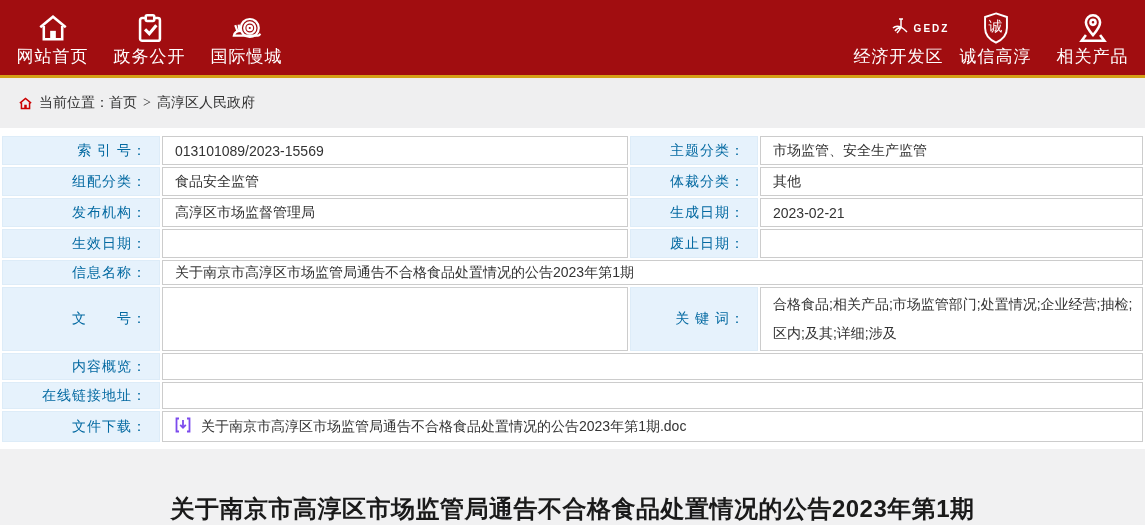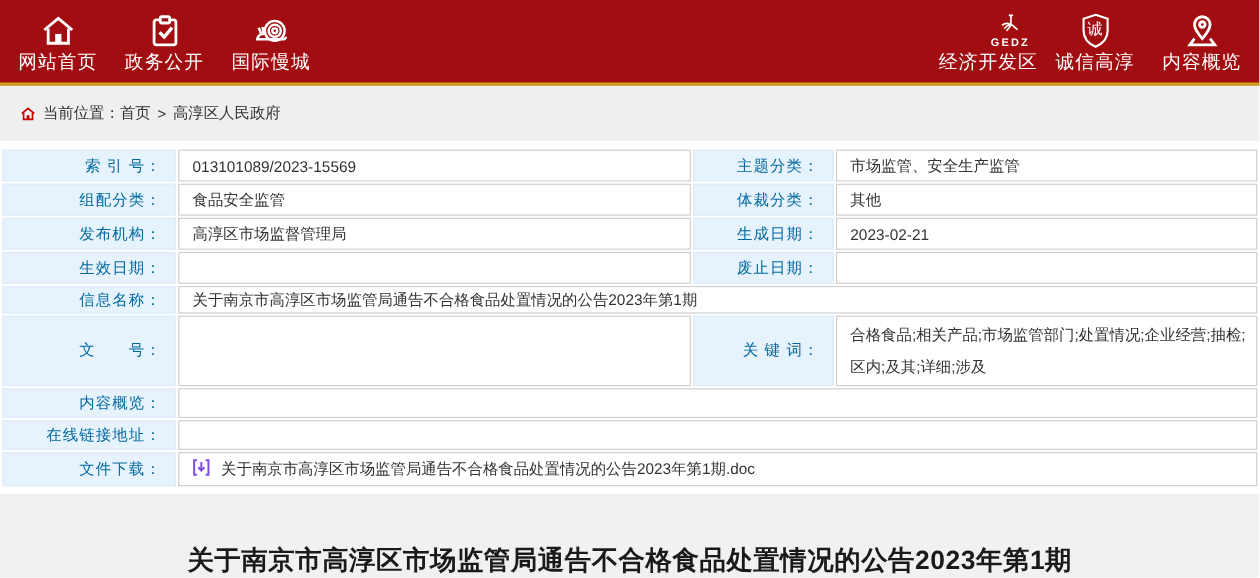--- a/index.html
+++ b/index.html
@@ -15,28 +15,28 @@
     padding:0 4px;
   }
   .nav-group{display:flex;}
   .nav-item{
     width:97px;display:flex;flex-direction:column;align-items:center;
     justify-content:flex-start;padding-top:9px;cursor:pointer;color:#fff;
   }
   .nav-item .ico{height:38px;display:flex;align-items:center;justify-content:center;}
   .nav-item .lbl{font-size:17px;letter-spacing:1px;line-height:20px;white-space:nowrap;}
   .nav-item svg{display:block;}
-  .gedz-wrap{display:flex;flex-direction:column;align-items:center;line-height:1;margin-left:40px;}
+  .gedz-wrap{display:flex;flex-direction:row;align-items:center;line-height:1;margin-left:40px;}
   .gedz-caption{font-size:10px;letter-spacing:2px;font-weight:bold;margin-top:1px;}
   .shield-box{position:relative;width:30px;height:34px;display:flex;align-items:center;justify-content:center;}
   .shield-box .glyph{position:absolute;top:7px;left:0;right:0;text-align:center;font-size:14px;color:#fff;}
   
   .breadcrumb{
     height:50px;background:#efeff0;display:flex;align-items:center;
-    padding:0 0 0 18px;font-size:14px;color:#333;
+    padding:0 0 0 18px;font-size:14px;color:#333;font-family:Liberation Serif, serif;
   }
   .breadcrumb .bc-home-icon{margin-right:6px;display:flex;align-items:center;}
   .breadcrumb a{color:#333;text-decoration:none;cursor:pointer;}
   .bc-sep{margin:0 6px;color:#333;}
   
   .meta-wrap{margin-top:6px;}
   table.meta{
     width:1145px;border-collapse:separate;border-spacing:2px;table-layout:fixed;
     font-size:14px;
   }
@@ -141,21 +141,21 @@
     </div>
 
     <div class="nav-item">
       <span class="ico">
         <svg width="34" height="34" viewBox="0 0 24 24" fill="none" stroke="#fff" stroke-width="1.8">
           <path d="M12 3 a5 5 0 0 1 5 5 c0 3.5 -5 9 -5 9 s-5 -5.5 -5 -9 a5 5 0 0 1 5 -5 z"></path>
           <circle cx="12" cy="8" r="1.8"></circle>
           <path d="M7 17 L4 21 H20 L17 17"></path>
         </svg>
       </span>
-      <span class="lbl">内容概览</span>
+      <span class="lbl">相关产品</span>
     </div>
   </div>
 </div>
 
 <div class="breadcrumb">
   <span class="bc-home-icon">
     <svg width="15" height="15" viewBox="0 0 24 24" fill="none" stroke="#c00" stroke-width="2.4">
       <path d="M3 11.5 L12 4 L21 11.5"></path>
         <path d="M5.5 10.5 V20 H18.5 V10.5"></path>
         <rect x="10" y="14" width="4" height="6" fill="#c00" stroke="none"></rect>

